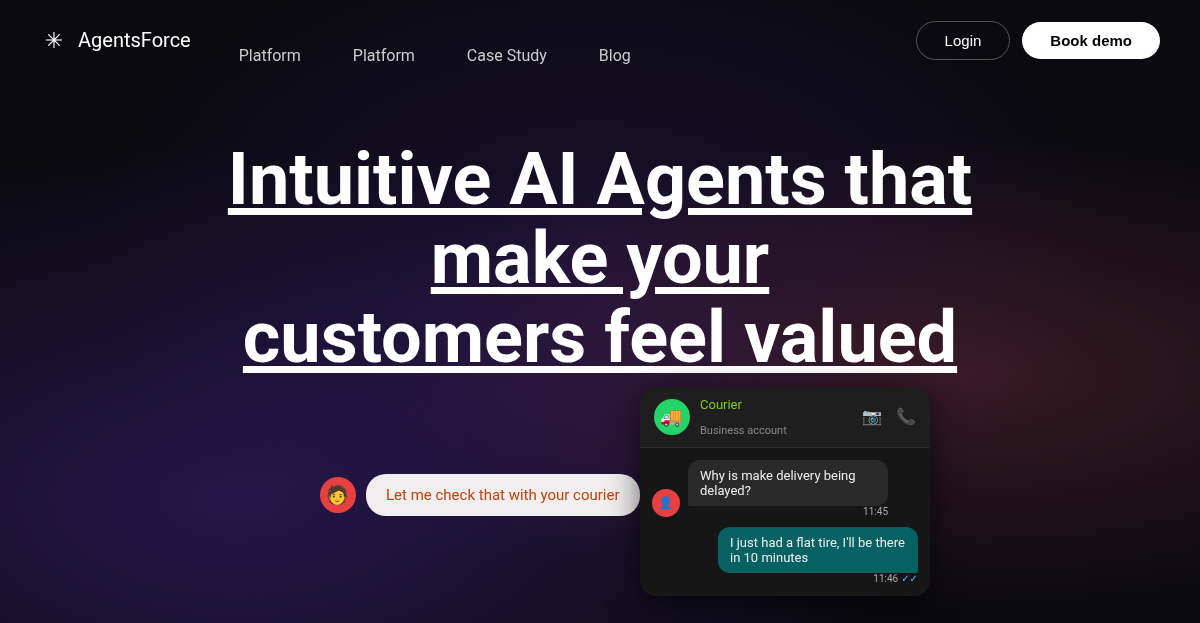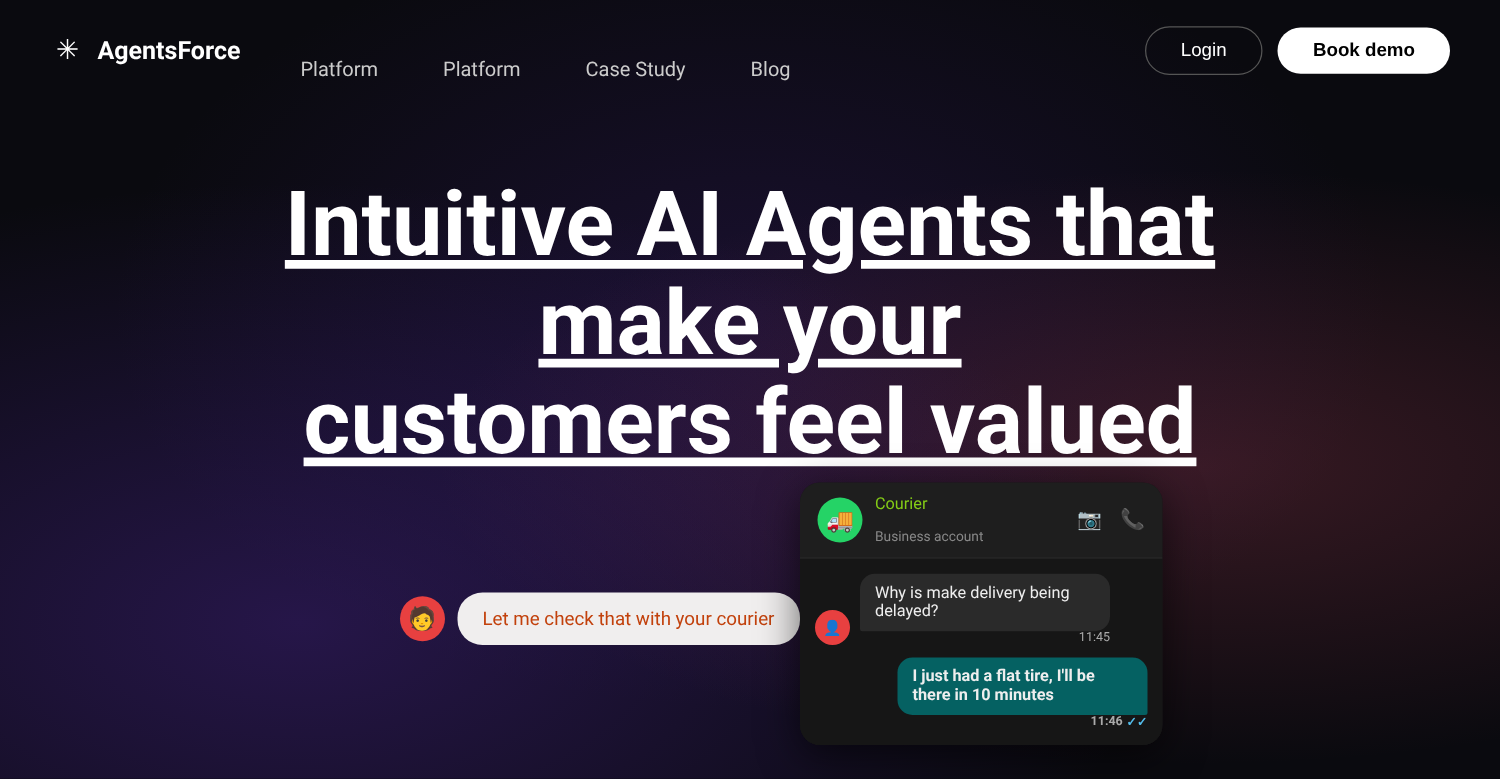--- a/index.html
+++ b/index.html
@@ -58,21 +58,21 @@
     }
 
     .logo-icon {
       width: 28px;
       height: 28px;
       position: relative;
     }
 
     .logo-text {
       font-size: 20px;
-      font-weight: 700;
+      font-weight: 400;
       color: #ffffff;
     }
 
     .nav-links {
       display: flex;
       align-items: center;
       gap: 52px;
       margin-top: 31px;
     }
 
@@ -359,21 +359,21 @@
       <div class="wa-body">
 
         <div class="wa-msg-row-left">
           <div class="wa-msg-avatar" style="font-size:12px; background:#e84040; color:white;">👤</div>
           <div>
             <div class="wa-bubble-received">Why is make delivery being delayed?</div>
             <div class="wa-time">11:45</div>
           </div>
         </div>
 
-        <div style="display:flex; flex-direction:column; align-items:flex-end;font-weight:bold;">
+        <div style="display:flex; flex-direction:column; align-items:flex-end;">
           <div class="wa-bubble-sent">I just had a flat tire, I'll be there in 10 minutes</div>
           <div class="wa-time">
             <span>11:46</span>
             <span class="wa-check">✓✓</span>
           </div>
         </div>
       </div>
     </div>
   </div>
 </section>

